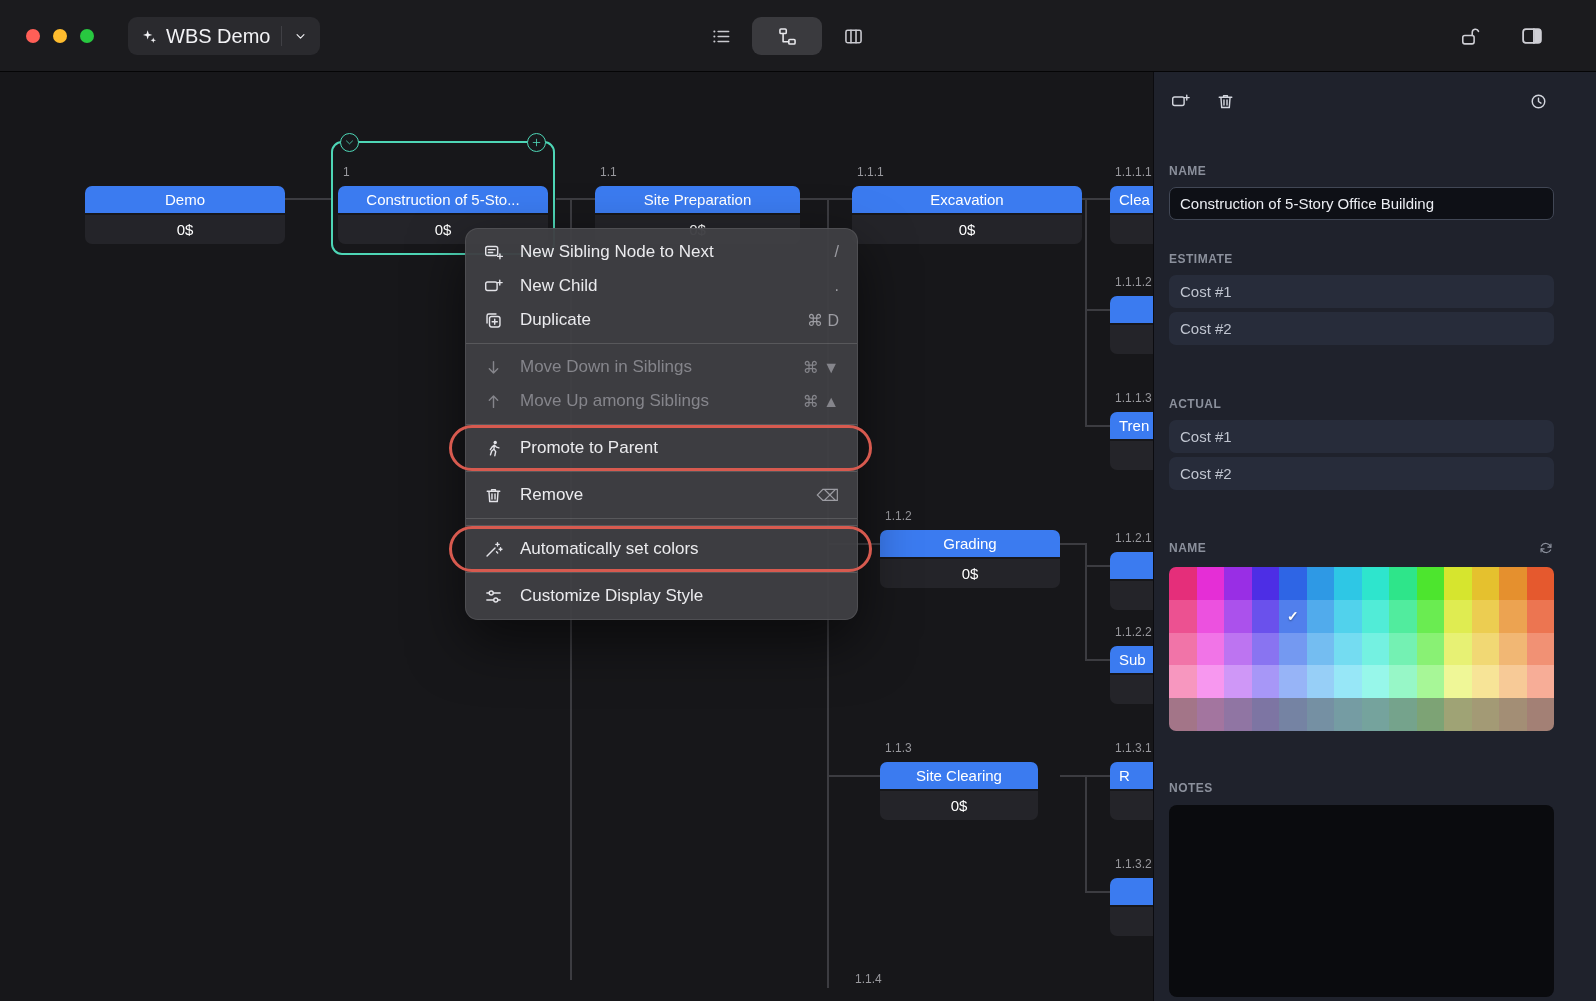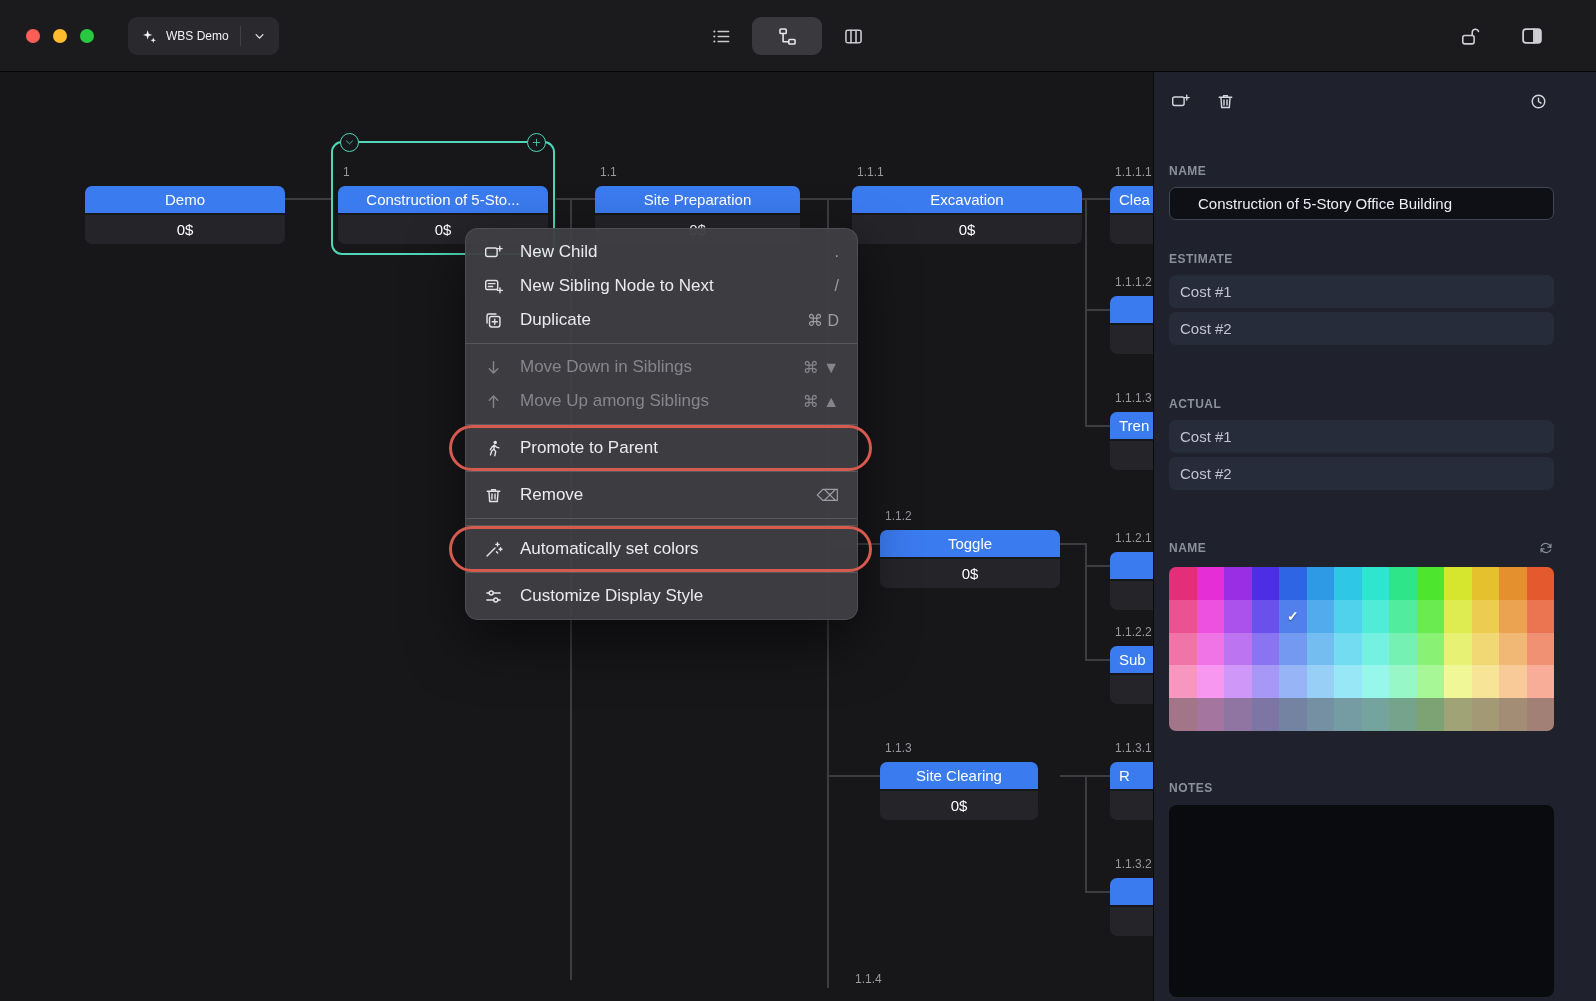--- a/index.html
+++ b/index.html
@@ -6,21 +6,21 @@
   html,body{background:#000}
   body{font-family:"Liberation Sans",sans-serif;-webkit-font-smoothing:antialiased}
   .app{position:relative;width:1596px;height:1001px;background:#17171a;overflow:hidden;color:#e8e8ec}
 
   
   .titlebar{position:absolute;top:0;left:0;right:0;height:72px;background:#1b1b1e;border-bottom:1px solid #050506;z-index:60}
   .traffic{position:absolute;left:26px;top:29px;display:flex;gap:13px}
   .tl{width:14px;height:14px;border-radius:50%;display:inline-block}
   .tl.red{background:#ff5f57}.tl.yellow{background:#febc2e}.tl.green{background:#28c840}
   .docpill{position:absolute;left:128px;top:17px;height:38px;display:flex;align-items:center;gap:9px;background:#2a2a2e;border-radius:9px;padding:0 12px;border:none;color:#f2f2f5;cursor:default}
-  .docpill .ttl{font-size:12px}
+  .docpill .ttl{font-size:20px}
   .docpill .pdiv{width:1px;height:20px;background:#404045;margin:0 2px}
   .view-group{position:absolute;left:698px;top:17px;height:38px;display:flex;align-items:center;gap:8px}
   .viewbtn{width:46px;height:38px;display:flex;align-items:center;justify-content:center;color:#c9c9cf;border-radius:9px;background:transparent;border:none}
   .viewbtn.active{background:#3a3a3e;width:70px;color:#e8e8ec}
   .tb-right{position:absolute;right:52px;top:17px;height:38px;display:flex;align-items:center;gap:40px;color:#cfcfd5}
   .tbbtn{background:none;border:none;color:inherit;display:flex;align-items:center}
   .ic{display:inline-flex;align-items:center;justify-content:center}
   .ic svg{display:block}
 
   
@@ -48,21 +48,21 @@
   .mitem.annotated::after{content:"";position:absolute;left:-17px;right:-15px;top:-6px;bottom:-6px;border:3px solid #d75a4f;border-radius:28px;pointer-events:none}
 
   
   .inspector{position:absolute;right:0;top:72px;bottom:0;width:443px;background:#1f222c;border-left:1px solid #0b0b0f;z-index:30}
   .insp-toolbar{height:58px;display:flex;align-items:center;gap:26px;color:#d3d6de;padding:0 48px 0 17px}
   .tbtn{background:none;border:none;color:inherit;display:flex;align-items:center}
   .flexsp{flex:1}
   .insp-content{padding:0 42px 0 15px}
   .insp-label{font-size:12px;font-weight:700;color:#8b909c;letter-spacing:.5px}
   .lbl-name{margin-top:34px}
-  .name-input{display:block;width:100%;height:33px;margin-top:9px;background:#0e1016;border:1px solid #414755;border-radius:7px;color:#eceef3;font-size:15px;padding:0 28px;font-family:inherit}
+  .name-input{display:block;width:100%;height:33px;margin-top:9px;background:#0e1016;border:1px solid #414755;border-radius:7px;color:#eceef3;font-size:15px;padding:0 10px;font-family:inherit}
   .lbl-estimate{margin-top:32px}
   .lbl-actual{margin-top:52px}
   .vrow{height:33px;background:#272c3a;border-radius:7px;display:flex;align-items:center;padding:0 11px;font-size:15px;color:#bfc4cf;margin-top:4px}
   .vrow.first{margin-top:9px}
   .color-head{display:flex;align-items:center;margin-top:50px;color:#8b909c}
   .color-head .insp-label{flex:1}
   #palette{display:grid;grid-template-columns:repeat(14,1fr);grid-auto-rows:32.8px;height:164px;border-radius:7px;overflow:hidden;margin-top:11px}
   .swatch{position:relative}
   .check{position:absolute;inset:0;display:flex;align-items:center;justify-content:center;color:#fff;font-size:14px;font-weight:700;text-shadow:0 1px 2px rgba(0,0,0,.4)}
   .lbl-notes{margin-top:50px}
@@ -205,21 +205,21 @@
      <div class="whead"></div>
      <div class="wbody"></div>
       </div>
       <div class="wnode clipped" style="left: 1110px; top: 340px; width: 200px;">
         <div class="wnum">1.1.1.3</div>
      <div class="whead">Tren</div>
      <div class="wbody"></div>
       </div>
       <div class="wnode" style="left: 880px; top: 458px; width: 180px;">
         <div class="wnum">1.1.2</div>
-     <div class="whead">Toggle</div>
+     <div class="whead">Grading</div>
      <div class="wbody">0$</div>
       </div>
       <div class="wnode clipped" style="left: 1110px; top: 480px; width: 200px;">
         <div class="wnum">1.1.2.1</div>
      <div class="whead"></div>
      <div class="wbody"></div>
       </div>
       <div class="wnode clipped" style="left: 1110px; top: 574px; width: 200px;">
         <div class="wnum">1.1.2.2</div>
      <div class="whead">Sub</div>
@@ -241,37 +241,37 @@
      <div class="wbody"></div>
       </div>
       <div class="edge-label" style="left: 855px; top: 900px;">1.1.4</div>
       <div class="edge-label" style="left: 1160px; top: 900px;">1.1.4.1</div>
     </div>
 
   <div class="cmenu" id="cmenu">
       <div class="mitem">
         <span class="mi">
           <svg viewBox="0 0 20 20" width="19" height="19" fill="none" stroke="currentColor" stroke-width="1.5" stroke-linecap="round" stroke-linejoin="round">
-            <rect x="1.8" y="5.2" width="12" height="9" rx="2"></rect>
-            <path d="M16.6 3.4v5M14.1 5.9h5"></path>
-          </svg>
-        </span>
-       <span class="mlabel">New Child</span>
-       <span class="mshort">.</span>
-      </div>
-      <div class="mitem">
-        <span class="mi">
-          <svg viewBox="0 0 20 20" width="19" height="19" fill="none" stroke="currentColor" stroke-width="1.5" stroke-linecap="round" stroke-linejoin="round">
             <rect x="1.8" y="3.6" width="12.6" height="9.6" rx="2"></rect>
             <path d="M4.6 7h7M4.6 10h4.6"></path>
             <path d="M16.8 11.6v5M14.3 14.1h5"></path>
           </svg>
         </span>
        <span class="mlabel">New Sibling Node to Next</span>
        <span class="mshort">/</span>
+      </div>
+      <div class="mitem">
+        <span class="mi">
+          <svg viewBox="0 0 20 20" width="19" height="19" fill="none" stroke="currentColor" stroke-width="1.5" stroke-linecap="round" stroke-linejoin="round">
+            <rect x="1.8" y="5.2" width="12" height="9" rx="2"></rect>
+            <path d="M16.6 3.4v5M14.1 5.9h5"></path>
+          </svg>
+        </span>
+       <span class="mlabel">New Child</span>
+       <span class="mshort">.</span>
       </div>
       <div class="mitem">
         <span class="mi">
           <svg viewBox="0 0 20 20" width="19" height="19" fill="none" stroke="currentColor" stroke-width="1.5" stroke-linecap="round" stroke-linejoin="round">
             <rect x="5.8" y="5.8" width="11" height="11" rx="2.2"></rect>
             <path d="M11.3 8.6v5.4M8.6 11.3h5.4"></path>
             <path d="M3.2 12.6V5a1.8 1.8 0 0 1 1.8-1.8h7.6"></path>
           </svg>
         </span>
        <span class="mlabel">Duplicate</span>

